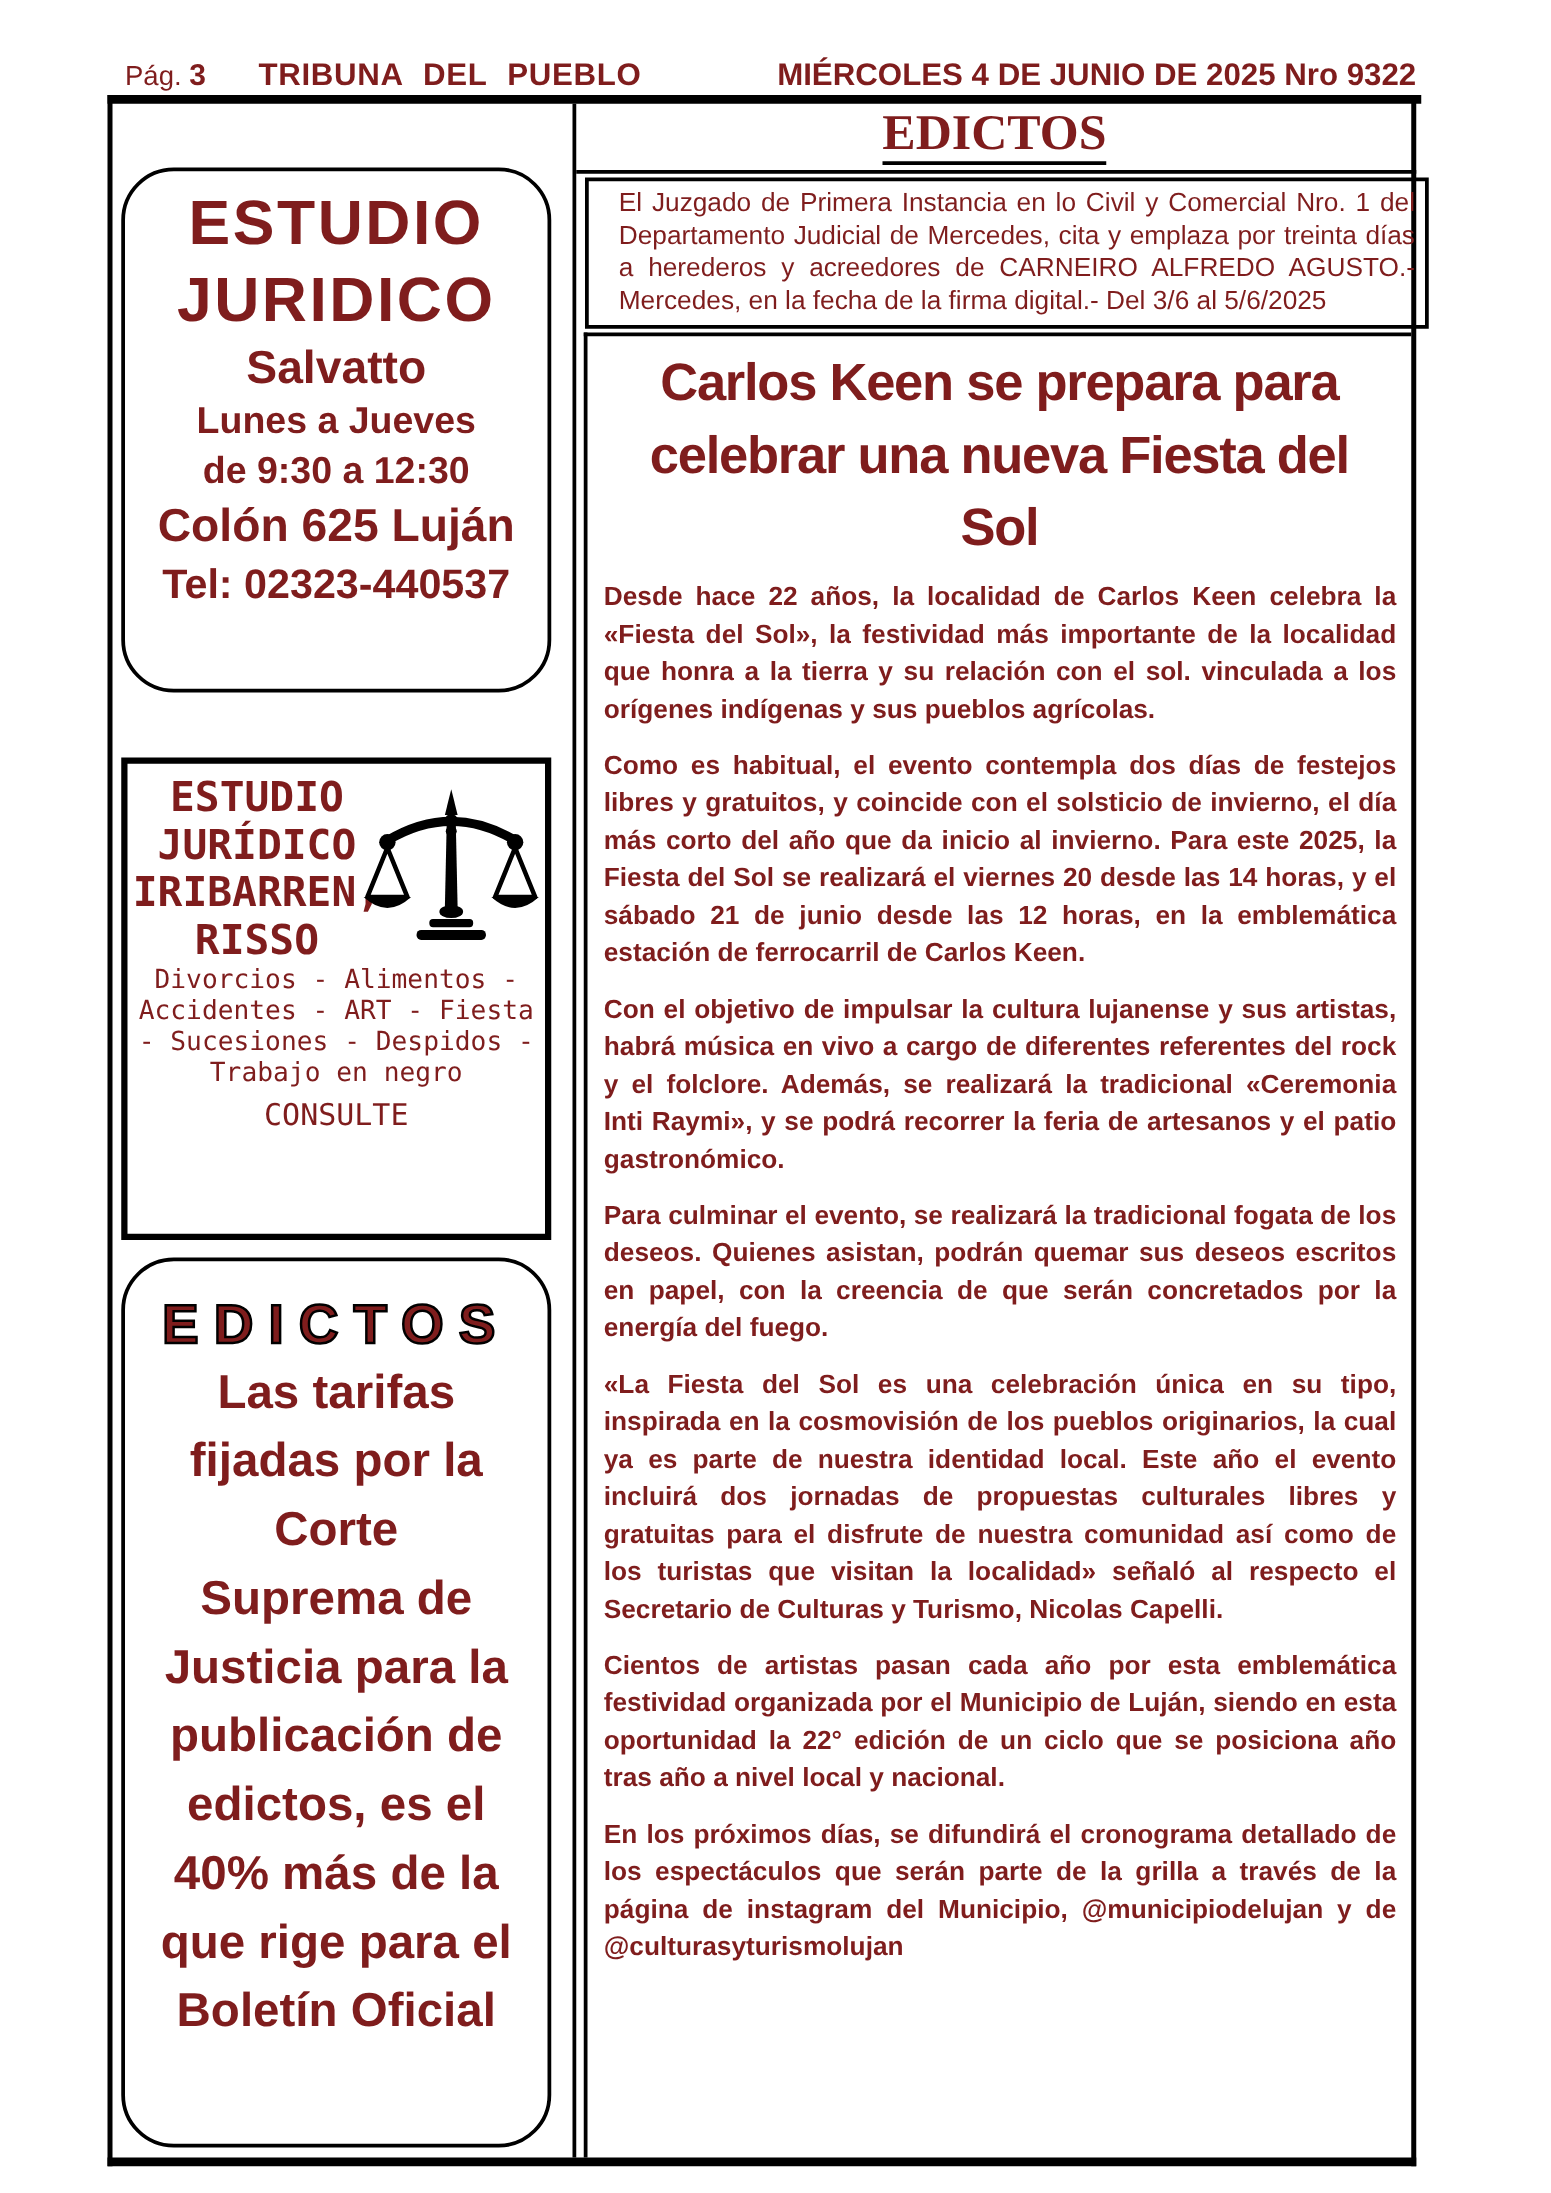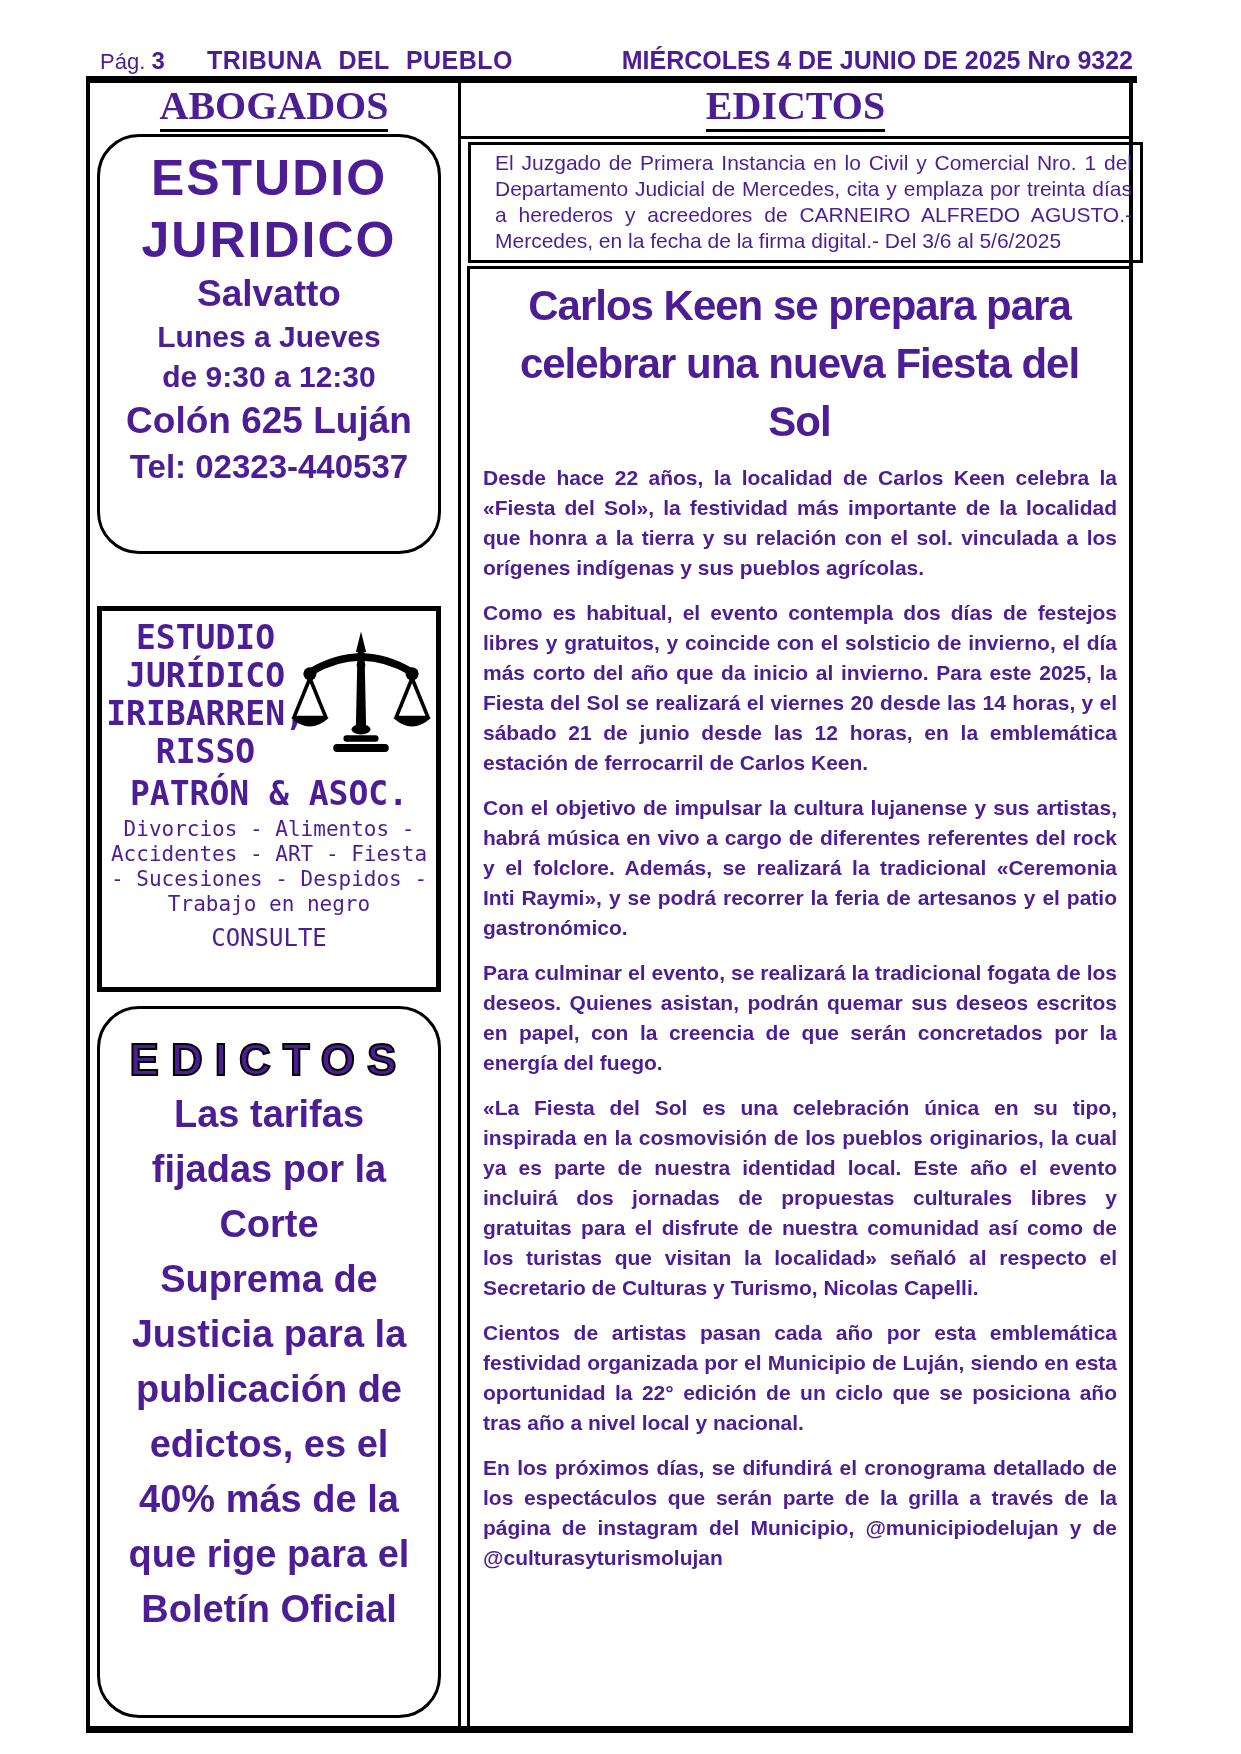--- a/index.html
+++ b/index.html
@@ -1,16 +1,16 @@
 <!DOCTYPE html>
 <html><head>
 <meta charset="utf-8">
 <style>
   html,body{margin:0;padding:0;background:#ffffff;}
-  .page{position:relative;width:1241px;height:1754px;background:#ffffff;color:#4c1d95;
+  .page{position:relative;width:1241px;height:1754px;background:#ffffff;color:#7f1d1d;
         font-family:"Liberation Sans",sans-serif;overflow:hidden;}
   .abs{position:absolute;}
   .ink{background:#000;}
   .center{text-align:center;}
 
   
   .hdr-left{left:100px;top:46px;font-size:22px;white-space:nowrap;}
   .hdr-left .pagnum{font-weight:bold;font-size:24px;}
   .hdr-left .paper{font-weight:bold;font-size:25px;margin-left:36px;word-spacing:9px;letter-spacing:.5px;}
   .hdr-right{left:560px;top:46px;width:573px;text-align:right;font-weight:bold;font-size:25px;white-space:nowrap;}
@@ -74,23 +74,20 @@
     <span class="paper">TRIBUNA  DEL  PUEBLO</span>
   </div>
   <div class="abs hdr-right">MIÉRCOLES 4 DE JUNIO DE 2025 Nro 9322</div>
   <div class="abs ink hdr-rule"></div>
 
   <div class="abs ink frame-l"></div>
   <div class="abs ink frame-r"></div>
   <div class="abs ink frame-b"></div>
   <div class="abs ink divider"></div>
 
-  <div class="abs abog-title center serif-head">
-    <span class="head-underline">ABOGADOS</span>
-  </div>
 
   <div class="abs box1 center">
     <div class="l1">ESTUDIO</div>
     <div class="l2">JURIDICO</div>
     <div class="l4">Salvatto</div>
     <div class="l5">Lunes a Jueves</div>
     <div class="l6">de 9:30 a 12:30</div>
     <div class="l7">Colón 625 Luján</div>
     <div class="l8">Tel: 02323-440537</div>
   </div>
@@ -113,21 +110,20 @@
         <path d="M95,40 L105,40 L107,132 L93,132 Z" fill="#000"></path>
         <ellipse cx="100" cy="136" rx="13" ry="7" fill="#000"></ellipse>
         <rect x="76" y="144" width="48" height="9" rx="4" fill="#000"></rect>
         <rect x="62" y="156" width="76" height="11" rx="5" fill="#000"></rect>
         <path d="M30,66 L8,120 L52,120 Z" fill="none" stroke="#000" stroke-width="5" stroke-linejoin="round"></path>
         <path d="M4,120 q26,24 52,0 z" fill="#000"></path>
         <path d="M170,66 L148,120 L192,120 Z" fill="none" stroke="#000" stroke-width="5" stroke-linejoin="round"></path>
         <path d="M144,120 q26,24 52,0 z" fill="#000"></path>
       </svg>
     </div>
-    <div class="patron">PATRÓN &amp; ASOC.</div>
     <div class="svc">
       <div>Divorcios - Alimentos -</div>
       <div>Accidentes - ART - Fiesta</div>
       <div>- Sucesiones - Despidos -</div>
       <div>Trabajo en negro</div>
     </div>
     <div class="consult">CONSULTE</div>
   </div>
 
   <div class="abs box3 center">

